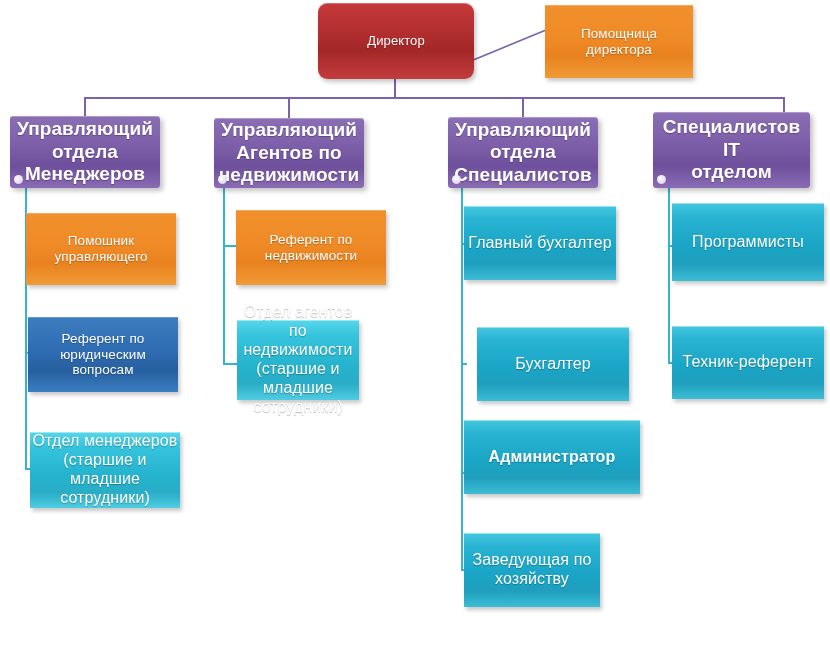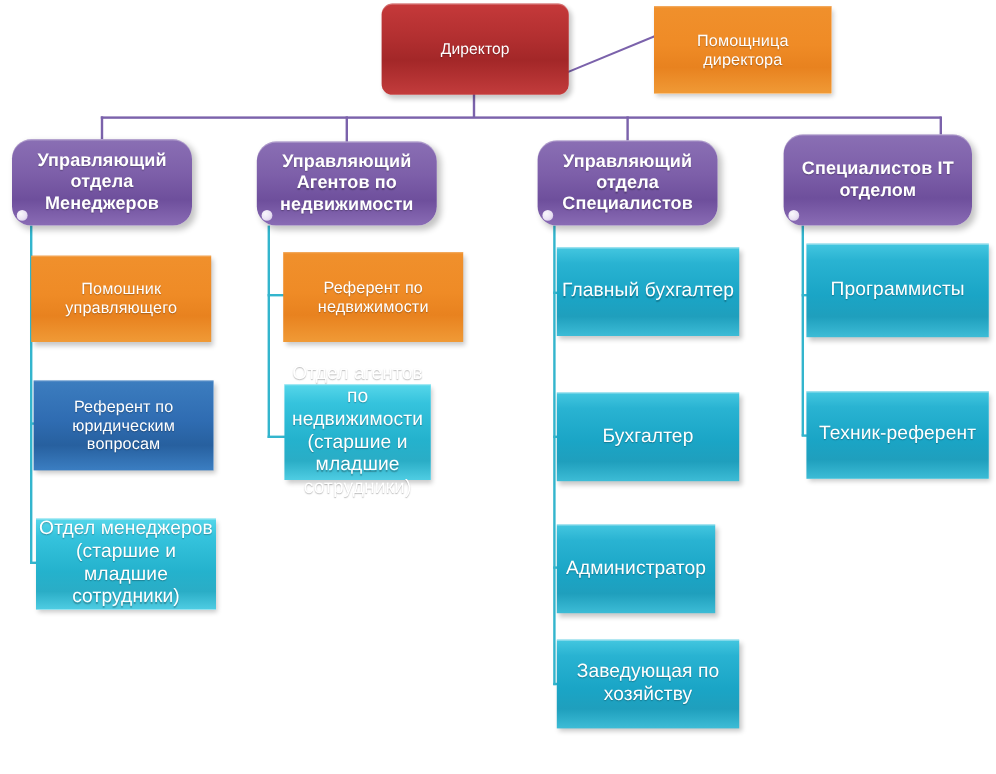--- a/index.html
+++ b/index.html
@@ -55,24 +55,24 @@
 
   
   .n-orange {
     background: linear-gradient(180deg,#f0902c 0%,#ef8b26 45%,#e8821f 70%,#f09a36 100%);
     box-shadow: 2px 3px 4px rgba(0,0,0,.22), inset 0 1px 0 rgba(255,255,255,.22);
     font-size: 13.5px;
   }
 
   
   .n-purple {
-    border-radius: 16px;
+    border-radius: 3px;
     background: linear-gradient(180deg,#8a6fb4 0%,#7d5fa9 40%,#6e4f9c 70%,#8a6cb5 100%);
     box-shadow: 3px 3px 5px rgba(0,0,0,.24), inset 0 1px 0 rgba(255,255,255,.30);
-    font-size: 15px;
+    font-size: 19px;
     font-weight: 600;
     text-align: center;
   }
   .n-purple::after {
     content: "";
     position: absolute;
     left: 4px;
     bottom: 4px;
     width: 9px;
     height: 9px;
@@ -169,24 +169,24 @@
   <div class="node n-orange" style="left:236px;top:210px;width:150px;height:75px;">Референт по
 недвижимости</div>
 
   <div class="node n-cyan lt" style="left:237px;top:320px;width:122px;height:80px;">Отдел агентов по
 недвижимости
 (старшие и младшие
 сотрудники)</div>
 
   <div class="node n-cyan" style="left:464px;top:206px;width:152px;height:74px;">Главный бухгалтер</div>
 
-  <div class="node n-cyan" style="left:464px;top:327px;width:152px;height:74px;text-align:center;">Бухгалтер</div>
+  <div class="node n-cyan" style="left:477px;top:327px;width:152px;height:74px;text-align:center;">Бухгалтер</div>
 
-  <div class="node n-cyan" style="left:464px;top:437px;width:132px;height:74px;">Администратор</div>
+  <div class="node n-cyan" style="left:464px;top:420px;width:176px;height:74px;font-weight:bold;">Администратор</div>
 
-  <div class="node n-cyan" style="left:464px;top:533px;width:152px;height:74px;">Заведующая по
+  <div class="node n-cyan" style="left:464px;top:533px;width:136px;height:74px;">Заведующая по
 хозяйству</div>
 
   <div class="node n-cyan" style="left:672px;top:203px;width:152px;height:78px;">Программисты</div>
 
   <div class="node n-cyan" style="left:672px;top:326px;width:152px;height:73px;">Техник-референт</div>
 
 </div>
 
 </body></html>

